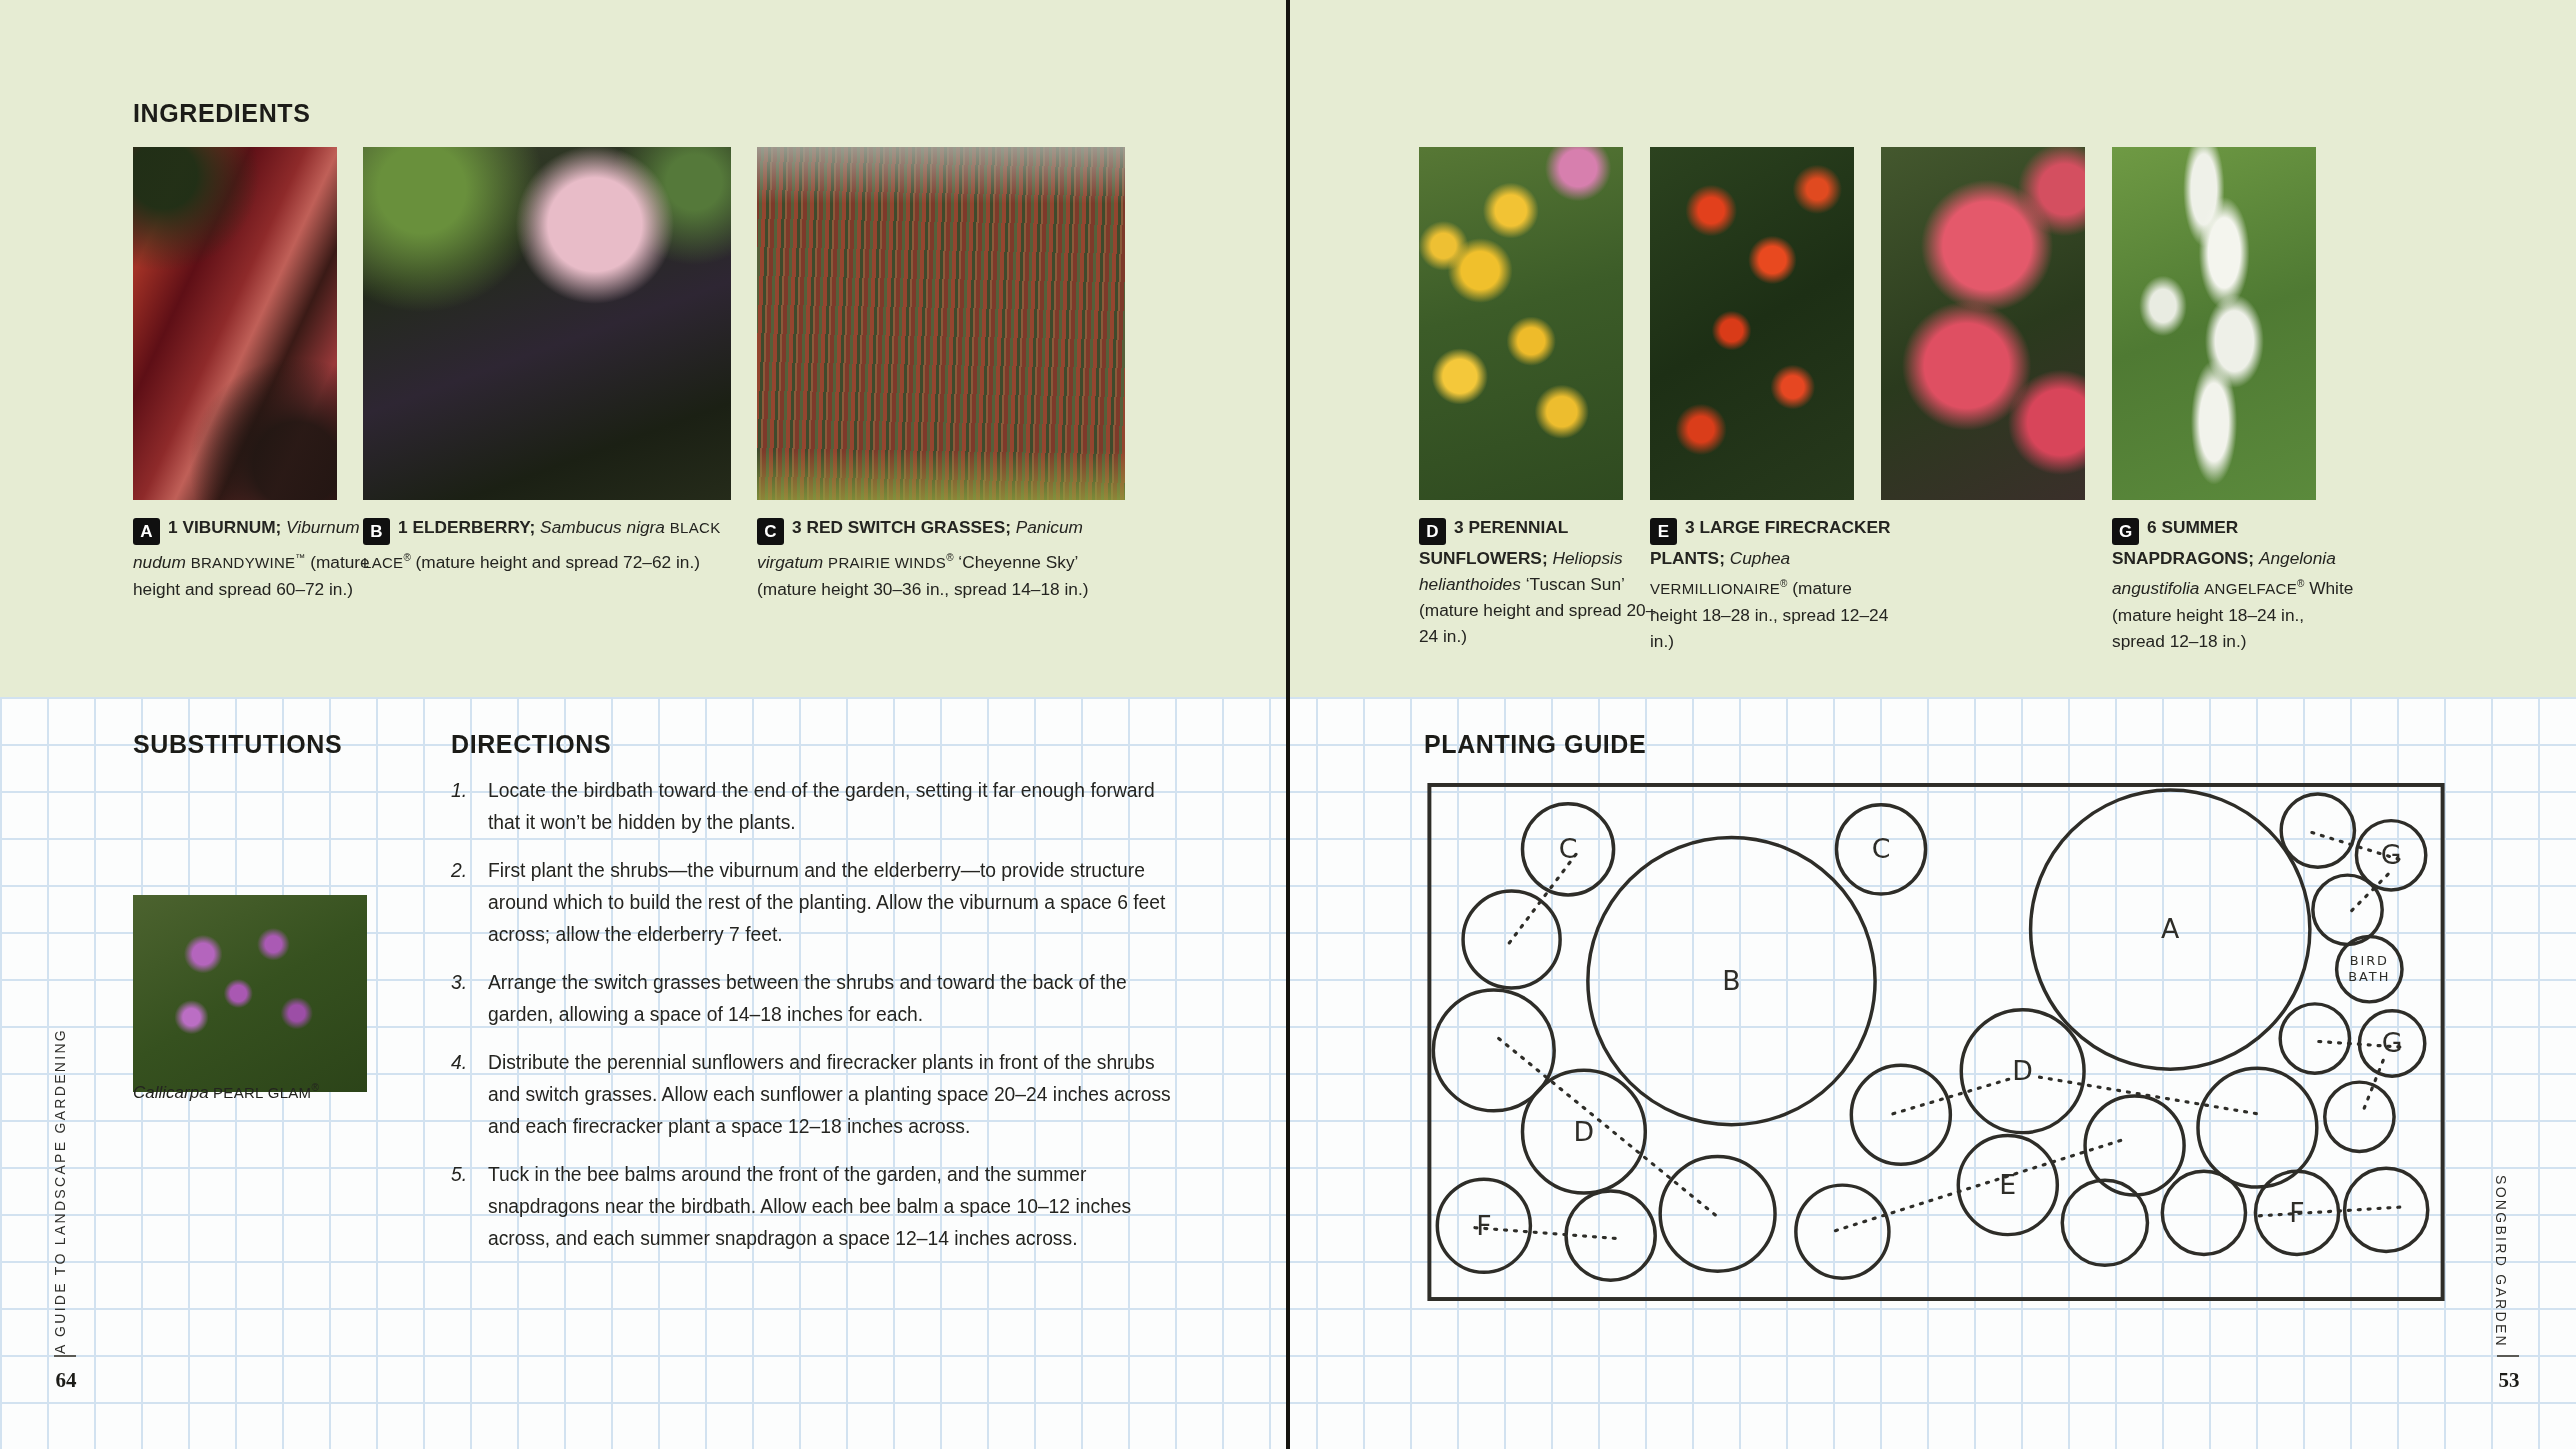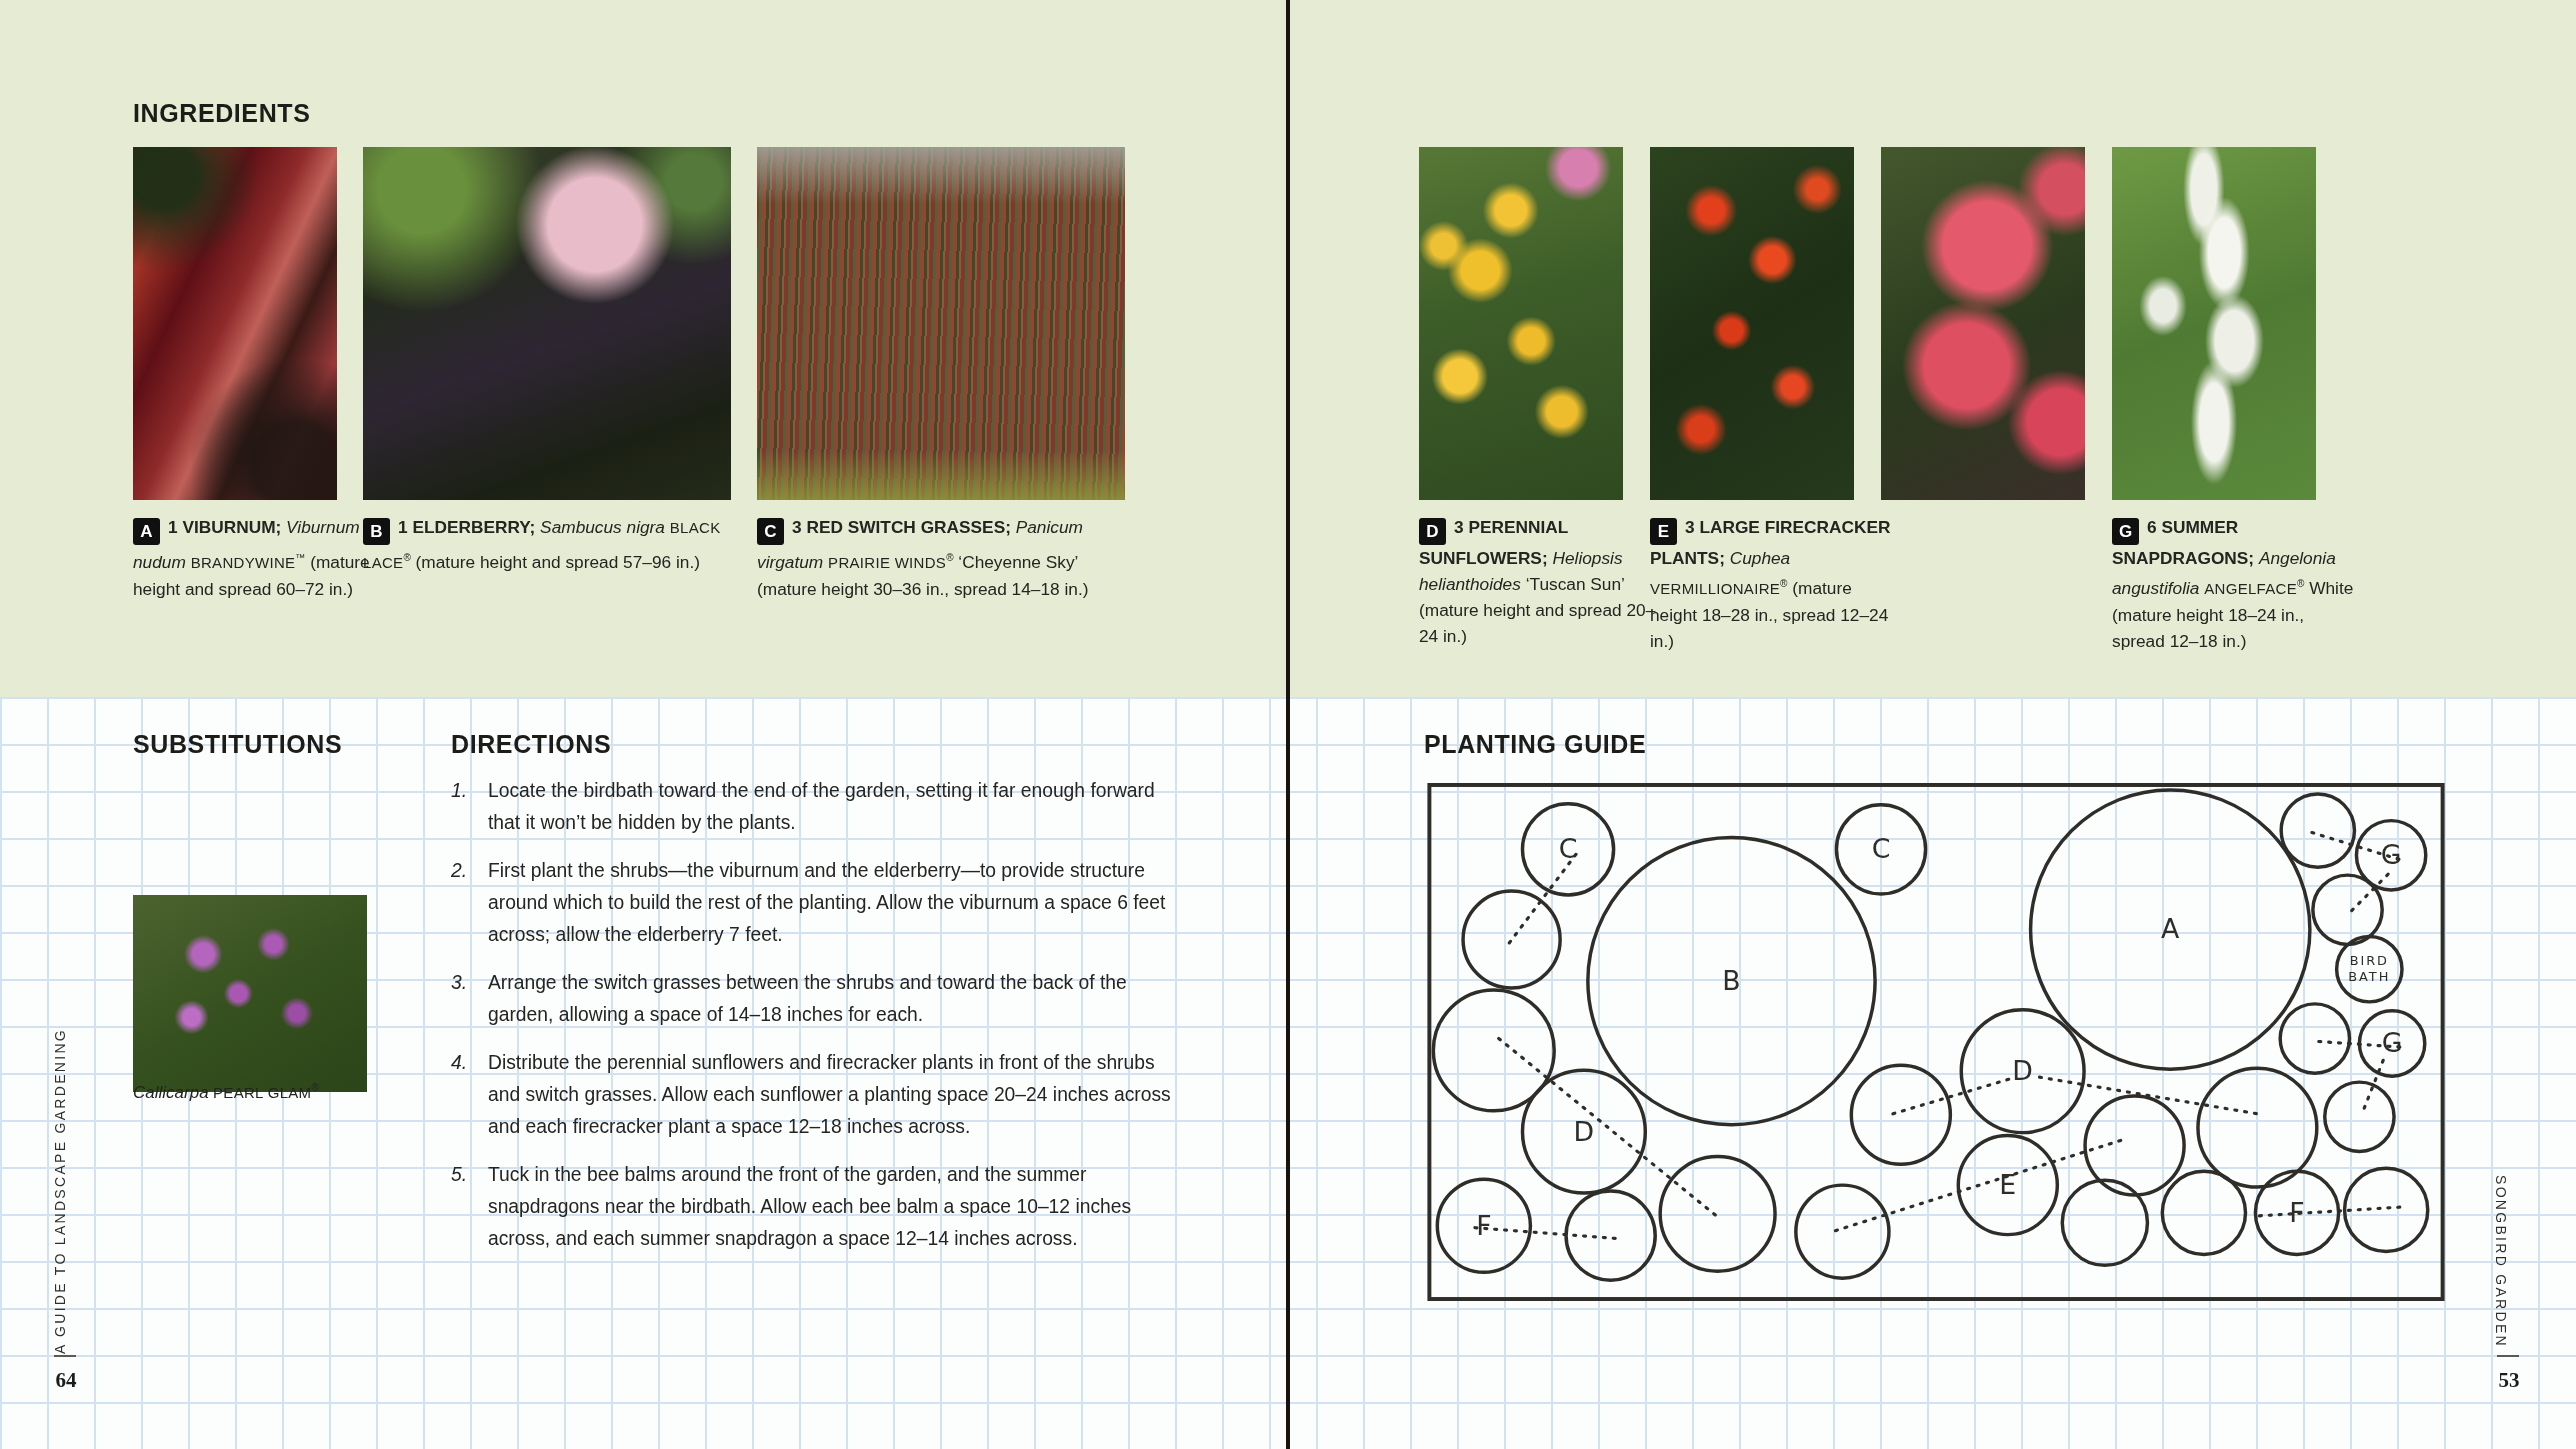--- a/index.html
+++ b/index.html
@@ -65,21 +65,21 @@
 
   <h2 class="sec-title" style="left:133px;top:99px">INGREDIENTS</h2>
 
   <div id="row-left" class="plants-row" style="left:133px">
       <figure class="plant">
         <div class="photo" style="background: radial-gradient(circle at 15% 8%, rgba(28, 48, 22, 0.95) 0px, rgba(28, 48, 22, 0.95) 9%, rgba(28, 48, 22, 0) 26%), radial-gradient(circle at 80% 90%, rgba(30, 22, 18, 0.9) 0px, rgba(30, 22, 18, 0.9) 12%, rgba(30, 22, 18, 0) 30%), linear-gradient(115deg, rgb(124, 22, 32) 0%, rgb(163, 50, 38) 16%, rgb(94, 15, 22) 32%, rgb(142, 42, 42) 47%, rgb(192, 96, 88) 56%, rgb(58, 26, 22) 68%, rgb(153, 57, 58) 82%, rgb(85, 19, 24) 100%);"></div>
         <figcaption><span class="badge">A</span><span class="seg-bold">1 VIBURNUM; </span><span class="seg-italic">Viburnum nudum </span><span class="seg-caps">BRANDYWINE</span><span class="seg-sup">™</span><span class="seg-plain"> (mature height and spread 60–72 in.)</span></figcaption>
       </figure>
       <figure class="plant wide">
         <div class="photo" style="background: radial-gradient(circle at 63% 22%, rgb(232, 188, 200) 0px, rgb(232, 188, 200) 13%, rgba(232, 188, 200, 0) 22%), radial-gradient(circle at 16% 12%, rgb(105, 144, 60) 0px, rgb(105, 144, 60) 10%, rgba(105, 144, 60, 0) 28%), radial-gradient(circle at 90% 10%, rgb(85, 121, 58) 0px, rgb(85, 121, 58) 6%, rgba(85, 121, 58, 0) 18%), linear-gradient(160deg, rgb(60, 69, 46) 0%, rgb(35, 42, 28) 30%, rgb(46, 38, 51) 55%, rgb(27, 32, 20) 80%, rgb(37, 43, 26) 100%);"></div>
-        <figcaption><span class="badge">B</span><span class="seg-bold">1 ELDERBERRY; </span><span class="seg-italic">Sambucus nigra </span><span class="seg-caps">BLACK LACE</span><span class="seg-sup">®</span><span class="seg-plain"> (mature height and spread 57–96 in.)</span></figcaption>
+        <figcaption><span class="badge">B</span><span class="seg-bold">1 ELDERBERRY; </span><span class="seg-italic">Sambucus nigra </span><span class="seg-caps">BLACK LACE</span><span class="seg-sup">®</span><span class="seg-plain"> (mature height and spread 72–62 in.)</span></figcaption>
       </figure>
       <figure class="plant wide">
         <div class="photo" style="background: linear-gradient(rgba(165, 168, 158, 0.85) 0%, rgba(165, 168, 158, 0) 16%), linear-gradient(0deg, rgba(146, 160, 62, 0.75) 0%, rgba(146, 160, 62, 0) 14%), repeating-linear-gradient(92deg, rgb(125, 58, 42) 0px, rgb(125, 58, 42) 4px, rgb(85, 96, 58) 4px, rgb(85, 96, 58) 7px, rgb(148, 69, 47) 7px, rgb(148, 69, 47) 11px, rgb(63, 74, 44) 11px, rgb(63, 74, 44) 14px, rgb(138, 90, 58) 14px, rgb(138, 90, 58) 16px);"></div>
         <figcaption><span class="badge">C</span><span class="seg-bold">3 RED SWITCH GRASSES; </span><span class="seg-italic">Panicum virgatum </span><span class="seg-caps">PRAIRIE WINDS</span><span class="seg-sup">®</span><span class="seg-plain"> ‘Cheyenne Sky’ (mature height 30–36 in., spread 14–18 in.)</span></figcaption>
       </figure>
     </div>
   <div id="row-right" class="plants-row" style="left:1419px;gap:27px">
       <figure class="plant">
         <div class="photo" style="background: radial-gradient(circle at 78% 6%, rgb(215, 127, 174) 0px, rgb(215, 127, 174) 5%, transparent 9%), radial-gradient(circle at 30% 35%, rgb(240, 192, 44) 0px, rgb(240, 192, 44) 7%, transparent 12%), radial-gradient(circle at 55% 55%, rgb(238, 187, 42) 0px, rgb(238, 187, 42) 6%, transparent 11%), radial-gradient(circle at 20% 65%, rgb(244, 200, 58) 0px, rgb(244, 200, 58) 6%, transparent 10%), radial-gradient(circle at 70% 75%, rgb(237, 189, 46) 0px, rgb(237, 189, 46) 5%, transparent 9%), radial-gradient(circle at 45% 18%, rgb(242, 195, 52) 0px, rgb(242, 195, 52) 5%, transparent 9%), radial-gradient(circle at 12% 28%, rgb(238, 192, 51) 0px, rgb(238, 192, 51) 4%, transparent 8%), linear-gradient(165deg, rgb(87, 120, 53) 0%, rgb(60, 92, 40) 45%, rgb(47, 74, 32) 100%);"></div>
         <figcaption><span class="badge">D</span><span class="seg-bold">3 PERENNIAL SUNFLOWERS; </span><span class="seg-italic">Heliopsis helianthoides </span><span class="seg-plain">‘Tuscan Sun’ (mature height and spread 20–24 in.)</span></figcaption>

